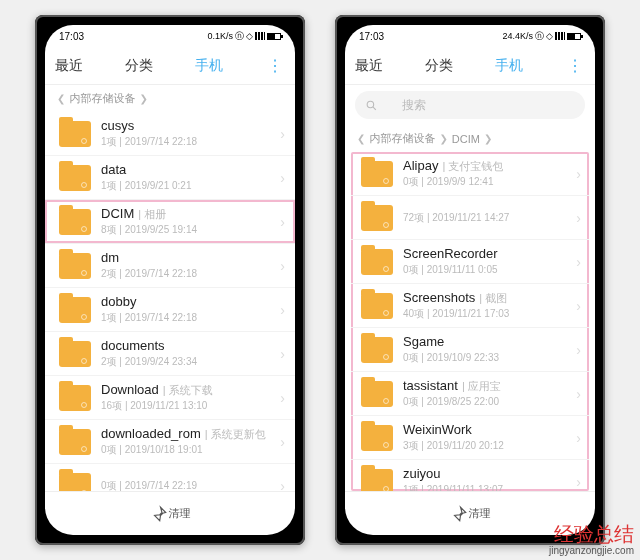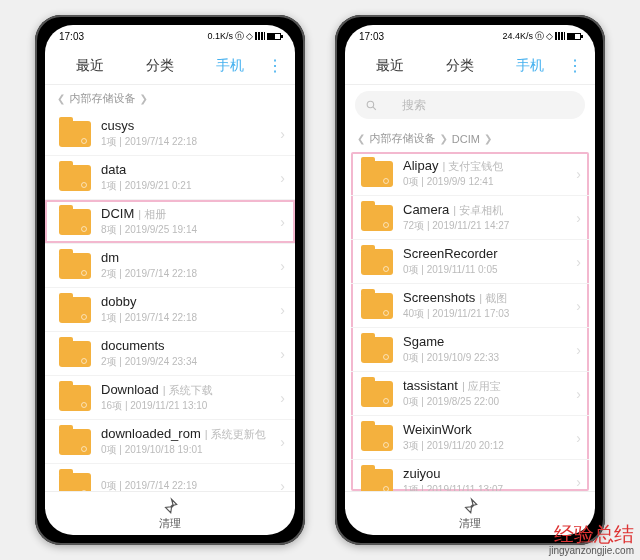--- a/index.html
+++ b/index.html
@@ -14,21 +14,21 @@
   .phones {
     display: flex;
     gap: 30px;
     justify-content: center;
     padding: 15px 20px;
   }
   .phone-frame {
     width: 270px;
     height: 530px;
     background: #000;
-    border-radius: 26px;
+    border-radius: 8px;
     padding: 10px;
     position: relative;
     box-shadow: 0 2px 8px rgba(0,0,0,0.3), inset 0 0 0 2px #555;
   }
   .screen {
     background: #fff;
     width: 100%;
     height: 100%;
     border-radius: 28px;
     overflow: hidden;
@@ -52,21 +52,21 @@
   .batt::after { content:""; position:absolute; right:-3px; top:1px; width:2px; height:3px; background:#000;}
   .batt i { display:block; background:#000; height:100%; width:60%; }
 
   .tabs {
     display: flex;
     align-items: center;
     height: 38px;
     padding: 0 10px;
     border-bottom: 1px solid #eee;
   }
-  .tabs .tab { flex:1; text-align:center; font-size:14px; color:#333; }
+  .tabs .tab { flex:1; font-size:14px; color:#333; }
   .tabs .tab.active { color:#44b0ef; }
   .tabs .menu-dots { width:20px; text-align:center; color:#44b0ef; font-size:16px; }
 
   .searchbar {
     margin: 6px 10px;
     height: 28px;
     background: #f4f4f4;
     border-radius: 14px;
     display: flex;
     align-items: center;
@@ -133,21 +133,21 @@
     box-shadow: 0 0 0 2px #f3b8cf inset;
     border-radius:2px;
     margin:0 6px;
   }
   .list.highlighted .row { padding-left:10px; padding-right:8px; }
 
   .bottombar {
     height: 44px;
     border-top:1px solid #eee;
     display:flex;
-    flex-direction: column;
+    flex-direction: row;
     align-items:center;
     justify-content:center;
     gap:1px;
     font-size:11px;
     color:#555;
   }
   .bottombar svg { width:18px; height:18px; stroke:#555; fill:none; stroke-width:1.5; }
 
   .watermark {
     position:absolute;
@@ -310,21 +310,20 @@
             <div class="folder-icon"></div>
             <div class="text">
               <div class="title">Alipay<span class="tag">| 支付宝钱包</span></div>
               <div class="sub">0项 | 2019/9/9 12:41</div>
             </div>
             <div class="chev-r">›</div>
           </div>
           <div class="row">
             <div class="folder-icon"></div>
             <div class="text">
-              <div class="title">Camera<span class="tag">| 安卓相机</span></div>
               <div class="sub">72项 | 2019/11/21 14:27</div>
             </div>
             <div class="chev-r">›</div>
           </div>
           <div class="row">
             <div class="folder-icon"></div>
             <div class="text">
               <div class="title">ScreenRecorder</div>
               <div class="sub">0项 | 2019/11/11 0:05</div>
             </div>

